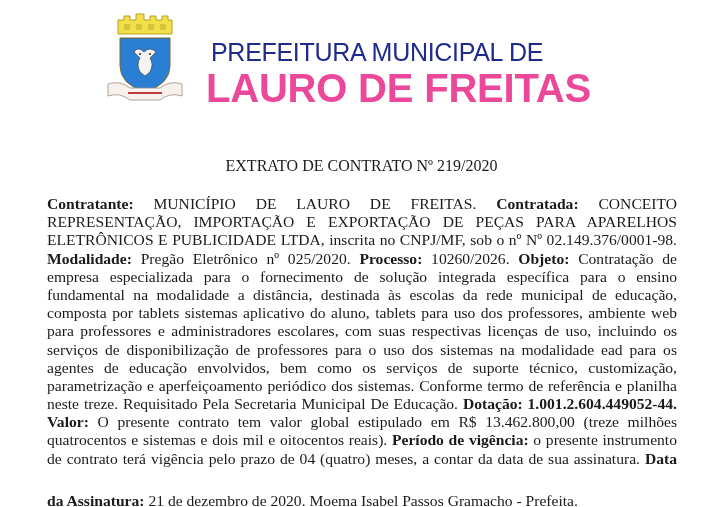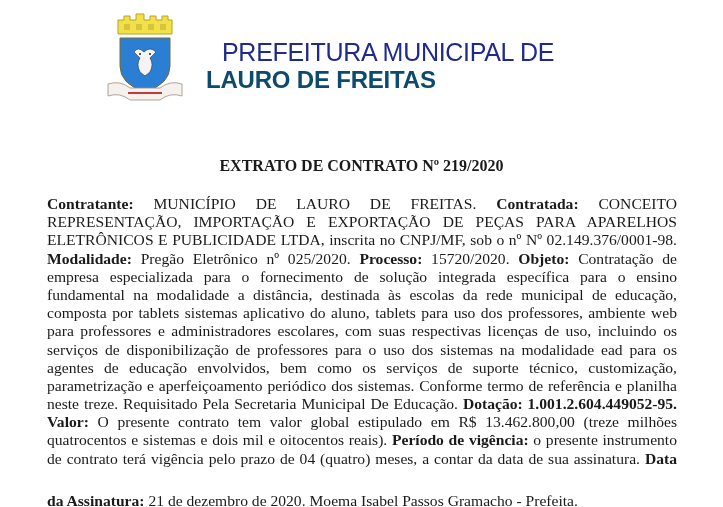--- a/index.html
+++ b/index.html
@@ -1,20 +1,20 @@
 <!DOCTYPE html>
 <html><head>
 <meta charset="utf-8">
 <style>
   html, body { margin: 0; padding: 0; background: #ffffff; }
   body { width: 723px; height: 507px; position: relative; overflow: hidden; font-family: "Liberation Serif", serif; color: #1a1a1a; }
   .logo { position: absolute; left: 100px; top: 6px; width: 90px; height: 100px; }
-  .header-line1 { position: absolute; left: 222px; top: 38px; font-family: "Liberation Sans", sans-serif; font-size: 25px; color: #1f2a8c; letter-spacing: -0.3px; white-space: nowrap; }
-  .header-line2 { position: absolute; left: 206px; top: 66px; font-family: "Liberation Sans", sans-serif; font-weight: bold; font-size: 24px; color: #0c4a6e; letter-spacing: -0.2px; white-space: nowrap; }
-  .doc-title { position: absolute; left: 0; width: 723px; top: 157px; text-align: center; font-weight: bold; font-size: 16px; color: #1a1a1a; }
+  .header-line1 { position: absolute; left: 211px; top: 38px; font-family: "Liberation Sans", sans-serif; font-size: 25px; color: #1f2a8c; letter-spacing: -0.3px; white-space: nowrap; }
+  .header-line2 { position: absolute; left: 206px; top: 66px; font-family: "Liberation Sans", sans-serif; font-weight: bold; font-size: 40px; color: #ec4899; letter-spacing: -0.2px; white-space: nowrap; }
+  .doc-title { position: absolute; left: 0; width: 723px; top: 157px; text-align: center; font-weight: normal; font-size: 16px; color: #1a1a1a; }
   .body { position: absolute; left: 47px; top: 195px; width: 630px; font-size: 15.6px; line-height: 18.2px; font-family: Liberation Serif, serif; }
   .line { display: block; white-space: nowrap; text-align: justify; text-align-last: justify; height: 18.2px; overflow: visible; }
   .line.last { text-align-last: left; margin-top: 24px; }
   b { font-weight: bold; }
 </style>
 </head>
 <body>
 
 <div class="logo">
   <svg width="90" height="100" viewBox="0 0 90 100">
@@ -38,26 +38,26 @@
 
 <div class="header-line1">PREFEITURA MUNICIPAL DE</div>
 <div class="header-line2">LAURO DE FREITAS</div>
 
 <div class="doc-title">EXTRATO DE CONTRATO Nº 219/2020</div>
 
 <div class="body" id="doc-body">
     <span class="line"><b>Contratante:</b><span> MUNICÍPIO DE LAURO DE FREITAS. </span><b>Contratada:</b><span> CONCEITO</span></span>
     <span class="line"><span>REPRESENTAÇÃO, IMPORTAÇÃO E EXPORTAÇÃO DE PEÇAS PARA APARELHOS</span></span>
     <span class="line"><span>ELETRÔNICOS E PUBLICIDADE LTDA, inscrita no CNPJ/MF, sob o nº Nº 02.149.376/0001-98.</span></span>
-    <span class="line"><b>Modalidade:</b><span> Pregão Eletrônico nº 025/2020. </span><b>Processo:</b><span> 15720/2020. </span><b>Objeto:</b><span> Contratação de</span></span>
+    <span class="line"><b>Modalidade:</b><span> Pregão Eletrônico nº 025/2020. </span><b>Processo:</b><span> 10260/2026. </span><b>Objeto:</b><span> Contratação de</span></span>
     <span class="line"><span>empresa especializada para o fornecimento de solução integrada específica para o ensino</span></span>
     <span class="line"><span>fundamental na modalidade a distância, destinada às escolas da rede municipal de educação,</span></span>
     <span class="line"><span>composta por tablets sistemas aplicativo do aluno, tablets para uso dos professores, ambiente web</span></span>
     <span class="line"><span>para professores e administradores escolares, com suas respectivas licenças de uso, incluindo os</span></span>
     <span class="line"><span>serviços de disponibilização de professores para o uso dos sistemas na modalidade ead para os</span></span>
     <span class="line"><span>agentes de educação envolvidos, bem como os serviços de suporte técnico, customização,</span></span>
     <span class="line"><span>parametrização e aperfeiçoamento periódico dos sistemas. Conforme termo de referência e planilha</span></span>
-    <span class="line"><span>neste treze. Requisitado Pela Secretaria Municipal De Educação. </span><b>Dotação: 1.001.2.604.449052-95.</b></span>
+    <span class="line"><span>neste treze. Requisitado Pela Secretaria Municipal De Educação. </span><b>Dotação: 1.001.2.604.449052-44.</b></span>
     <span class="line"><b>Valor:</b><span> O presente contrato tem valor global estipulado em R$ 13.462.800,00 (treze milhões</span></span>
     <span class="line"><span>quatrocentos e sistemas e dois mil e oitocentos reais). </span><b>Período de vigência:</b><span> o presente instrumento</span></span>
     <span class="line"><span>de contrato terá vigência pelo prazo de 04 (quatro) meses, a contar da data de sua assinatura. </span><b>Data</b></span>
     <span class="line last"><b>da Assinatura:</b><span> 21 de dezembro de 2020. Moema Isabel Passos Gramacho - Prefeita.</span></span>
   </div>
 
 </body></html>

